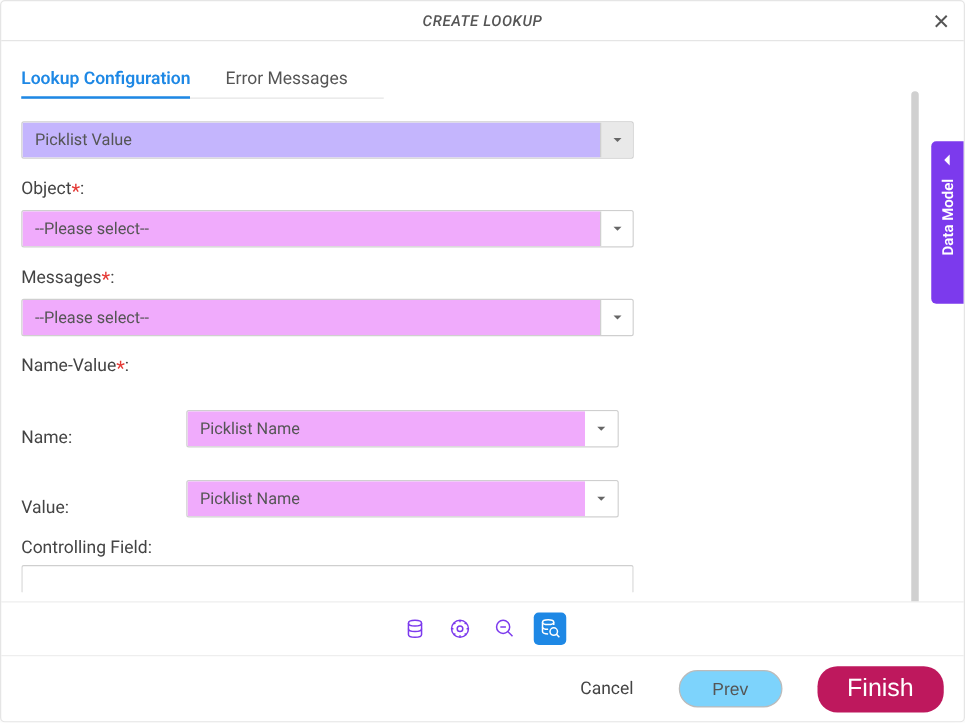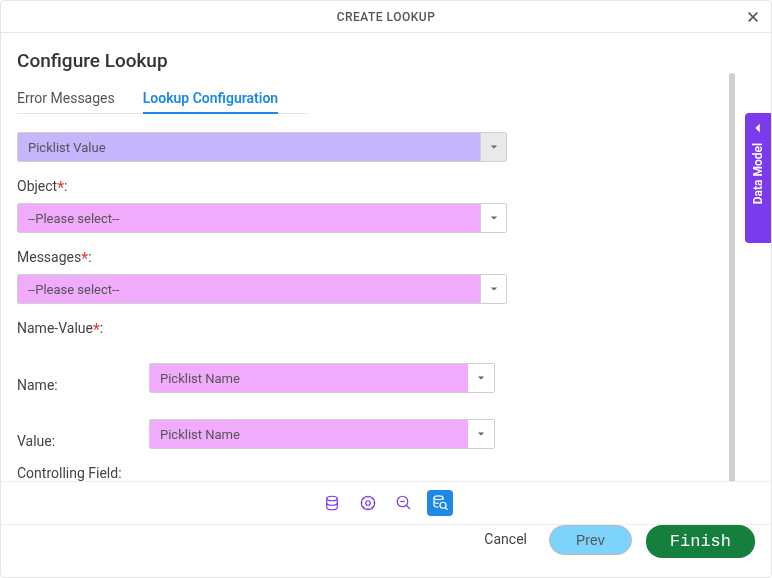--- a/index.html
+++ b/index.html
@@ -1,18 +1,18 @@
 <!DOCTYPE html>
 <html><head>
 <meta charset="utf-8">
 <style>
 * { box-sizing: border-box; margin: 0; padding: 0; }
 html, body { width: 772px; height: 578px; font-family: -apple-system, BlinkMacSystemFont, "Segoe UI", Roboto, Arial, sans-serif; color: #333; background: #fff; overflow: hidden; }
 .modal { width: 772px; height: 578px; border: 1px solid #e5e5e5; border-radius: 4px; position: relative; display: flex; flex-direction: column; box-shadow: 0 2px 10px rgba(0,0,0,0.05); }
-.header { height: 32px; display: flex; align-items: center; justify-content: center; border-bottom: 1px solid #e5e5e5; position: relative; }
+.header { height: 32px; display: flex; align-items: center; justify-content: center; border-bottom: 1px solid #e5e5e5; position: relative; font-style: italic; }
 .header-title { font-size: 12px; letter-spacing: 0.5px; color: #555; font-weight: 500; }
 .close-btn { position: absolute; right: 6px; top: 4px; width: 24px; height: 24px; display: flex; align-items: center; justify-content: center; cursor: pointer; color: #555; }
 .close-btn svg { width: 14px; height: 14px; }
 .body { flex: 1; overflow: hidden; position: relative; display: flex; }
 .content { flex: 1; padding: 16px 0 0 16px; overflow-y: auto; }
 .scroll-track { position: absolute; right: 36px; top: 40px; width: 6px; height: 460px; background: transparent; }
 .scroll-thumb { width: 6px; height: 440px; background: #d0d0d0; border-radius: 3px; }
 .side-tab { position: absolute; right: 0; top: 80px; width: 26px; height: 130px; background: #7c3aed; color: #fff; border-top-left-radius: 4px; border-bottom-left-radius: 4px; display: flex; flex-direction: column; align-items: center; padding-top: 8px; cursor: pointer; }
 .side-tab svg { width: 14px; height: 14px; }
 .side-tab-label { writing-mode: vertical-rl; transform: rotate(180deg); font-size: 12px; font-weight: 600; margin-top: 8px; }
@@ -31,47 +31,46 @@
 .select-arrow svg { width: 8px; height: 8px; fill: #666; }
 .nv-row { display: flex; align-items: flex-end; margin-bottom: 6px; }
 .nv-label { width: 132px; font-size: 14px; color: #444; }
 .nv-select { width: 346px; margin-top: 20px; }
 .nv-select .select-arrow { border-left: none; }
 .input-full { width: 490px; height: 30px; border: 1px solid #cfcfcf; border-radius: 2px; padding: 0 10px; font-size: 13px; }
 .toolbar { height: 44px; border-top: 1px solid #eee; border-bottom: 1px solid #eee; display: flex; align-items: center; justify-content: center; gap: 10px; }
 .tool-icon { width: 26px; height: 26px; display: flex; align-items: center; justify-content: center; cursor: pointer; border-radius: 4px; }
 .tool-icon.active { background: #1e88e5; }
 .tool-icon svg { width: 18px; height: 18px; }
-.footer { height: 52px; display: flex; align-items: flex-start; justify-content: flex-end; padding: 0 16px; gap: 14px; }
+.footer { height: 52px; display: flex; align-items: center; justify-content: flex-end; padding: 0 16px; gap: 28px; }
 .btn-text { font-size: 14px; color: #444; cursor: pointer; padding: 6px 8px; }
 .btn-outline { font-size: 14px; color: #555; border: 1px solid #bbb; border-radius: 16px; padding: 6px 26px; background: #7dd3fc; cursor: pointer; }
-.btn-primary { font-size: 17px; color: #fff; background: #15803d; border: none; border-radius: 16px; padding: 7px 24px; cursor: pointer; font-family: Liberation Mono, monospace; }
+.btn-primary { font-size: 20px; color: #fff; background: #be185d; border: none; border-radius: 16px; padding: 7px 24px; cursor: pointer; }
 </style>
 </head>
 <body>
 
 <div class="modal">
 
   <div class="header">
     <span class="header-title">CREATE LOOKUP</span>
     <div class="close-btn">
       <svg viewBox="0 0 16 16">
           <path stroke="#555" stroke-width="1.8" fill="none" d="M3 3l10 10M13 3L3 13"></path>
         </svg>
     </div>
   </div>
 
   <div class="body">
     <div class="content">
 
-      <h2 class="page-title">Configure Lookup</h2>
 
       <div class="tabs">
+        <div class="tab active">Lookup Configuration</div>
         <div class="tab">Error Messages</div>
-        <div class="tab active">Lookup Configuration</div>
       </div>
 
       <div class="field-block">
         <div class="select disabled">
           <div class="select-value">Picklist Value</div>
           <div class="select-arrow">
             <svg viewBox="0 0 10 10">
                 <path d="M1 3l4 4 4-4z"></path>
               </svg>
           </div>

